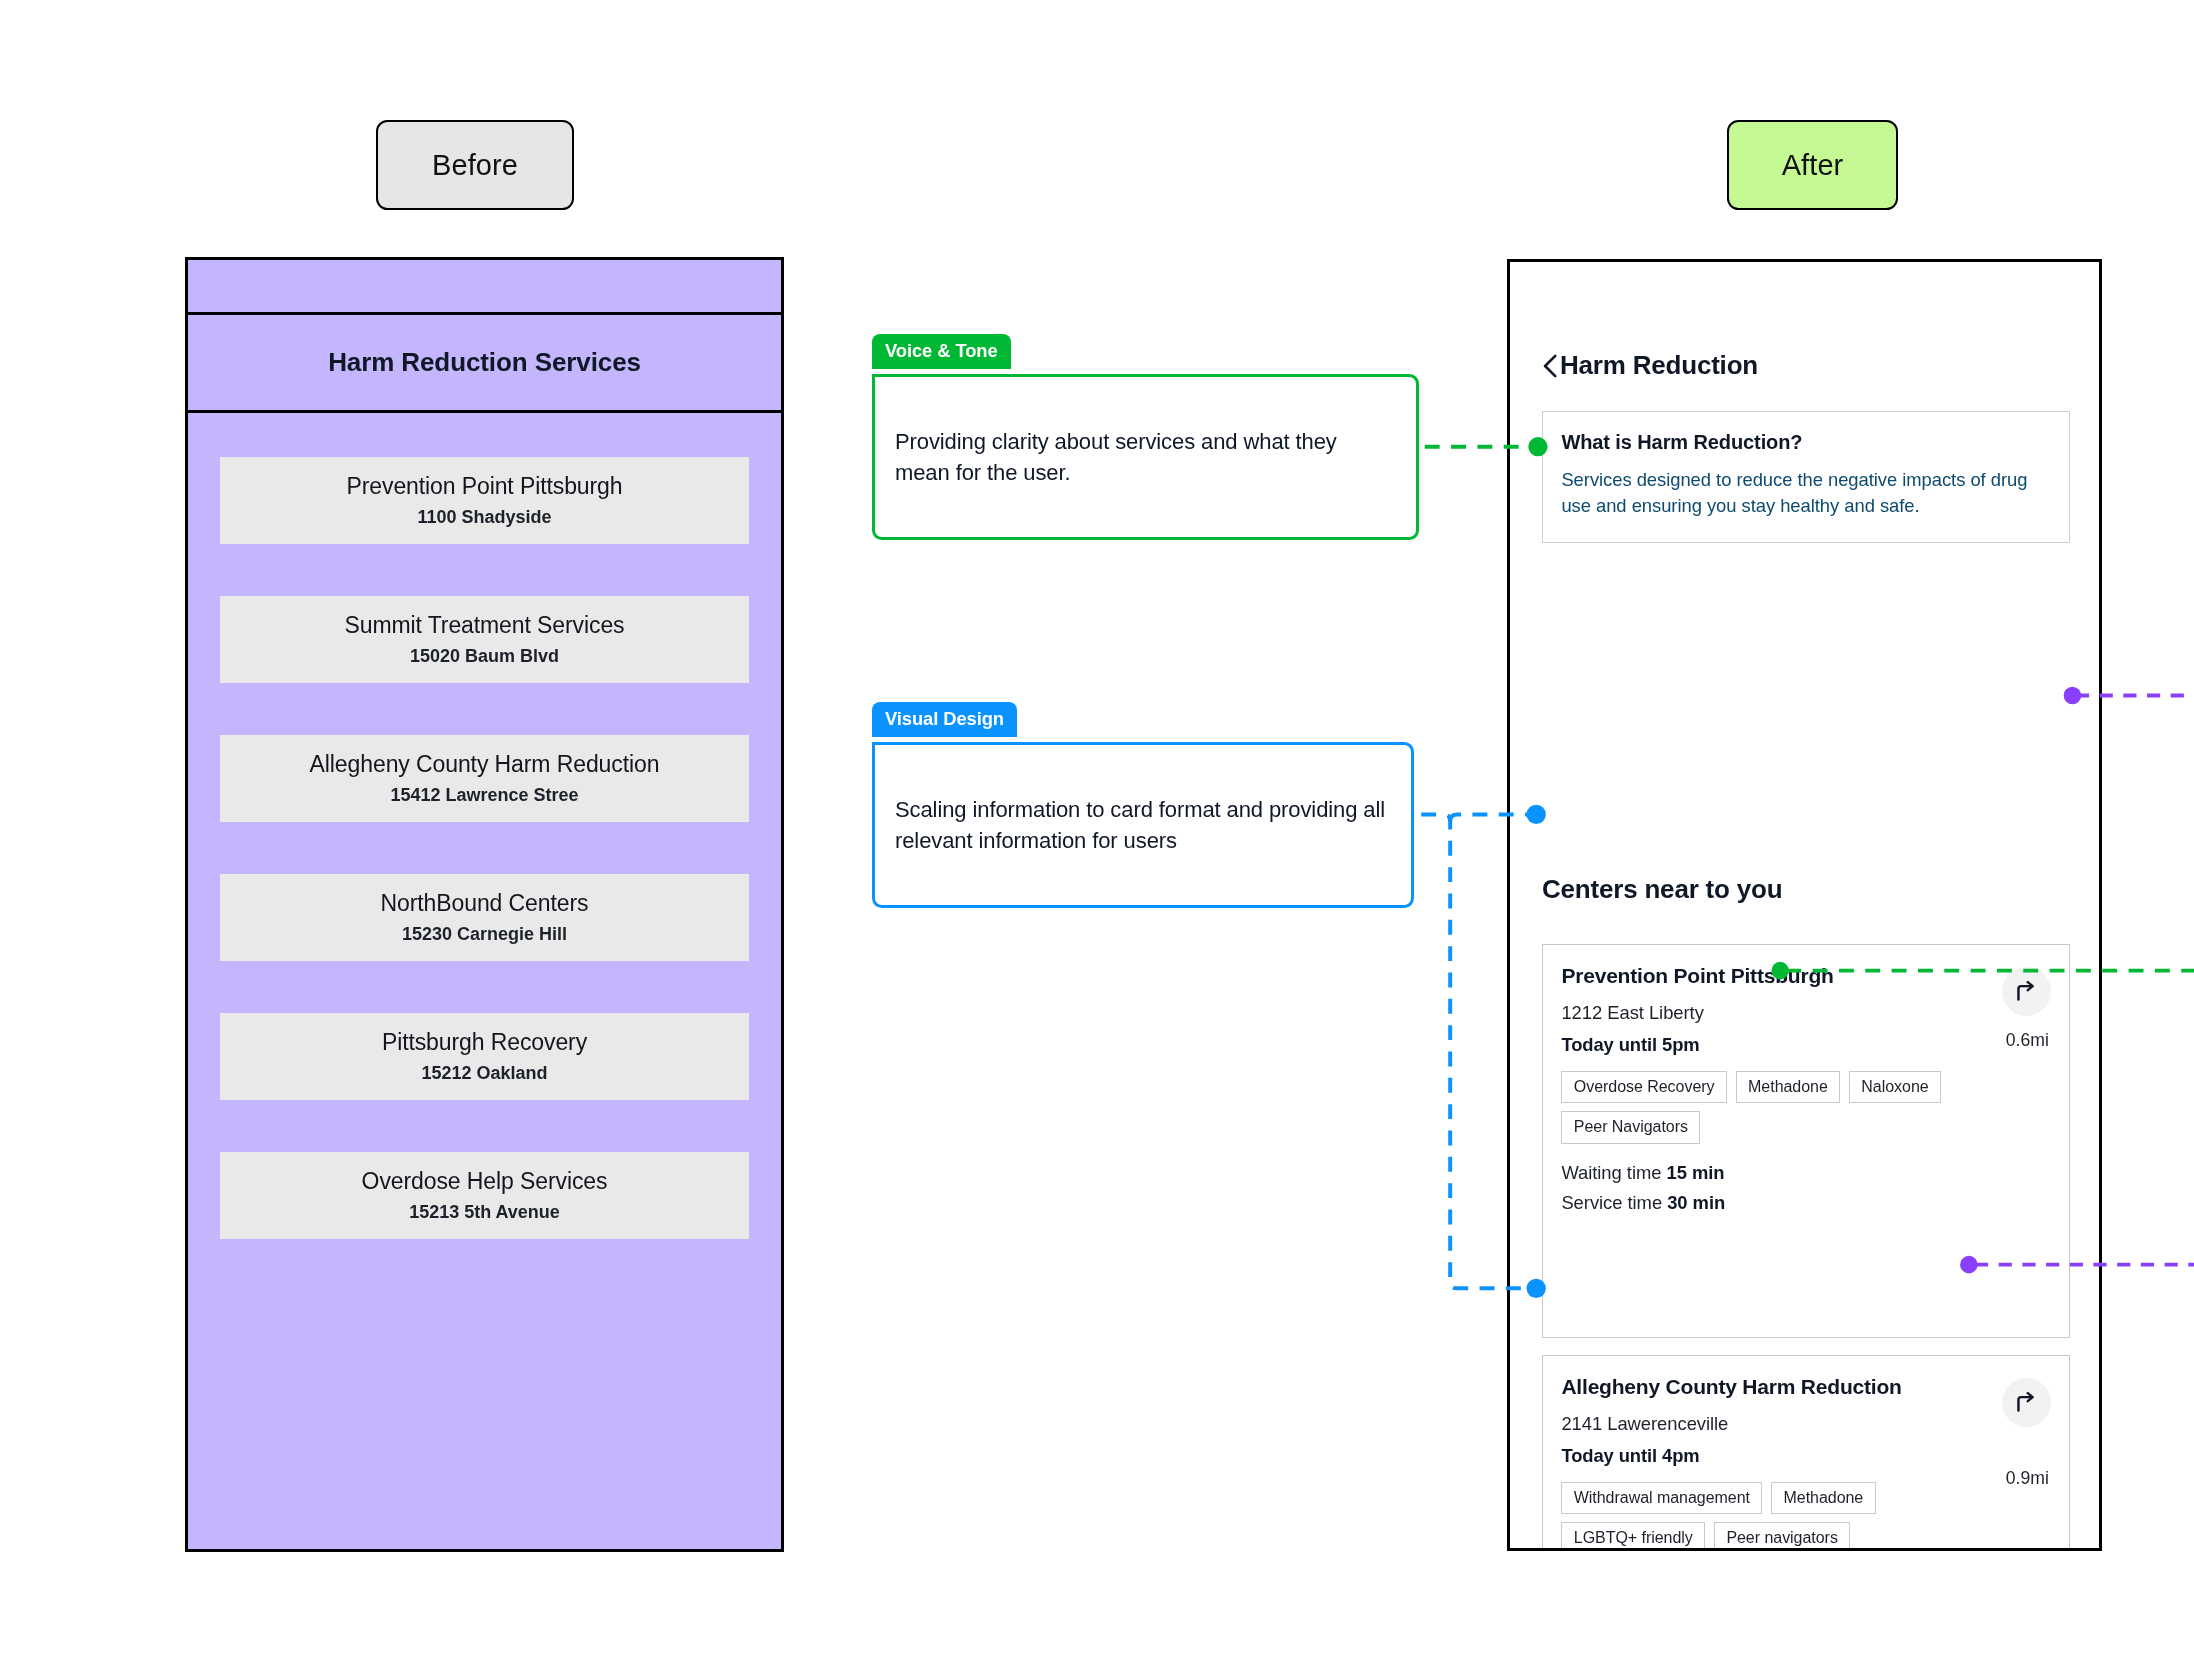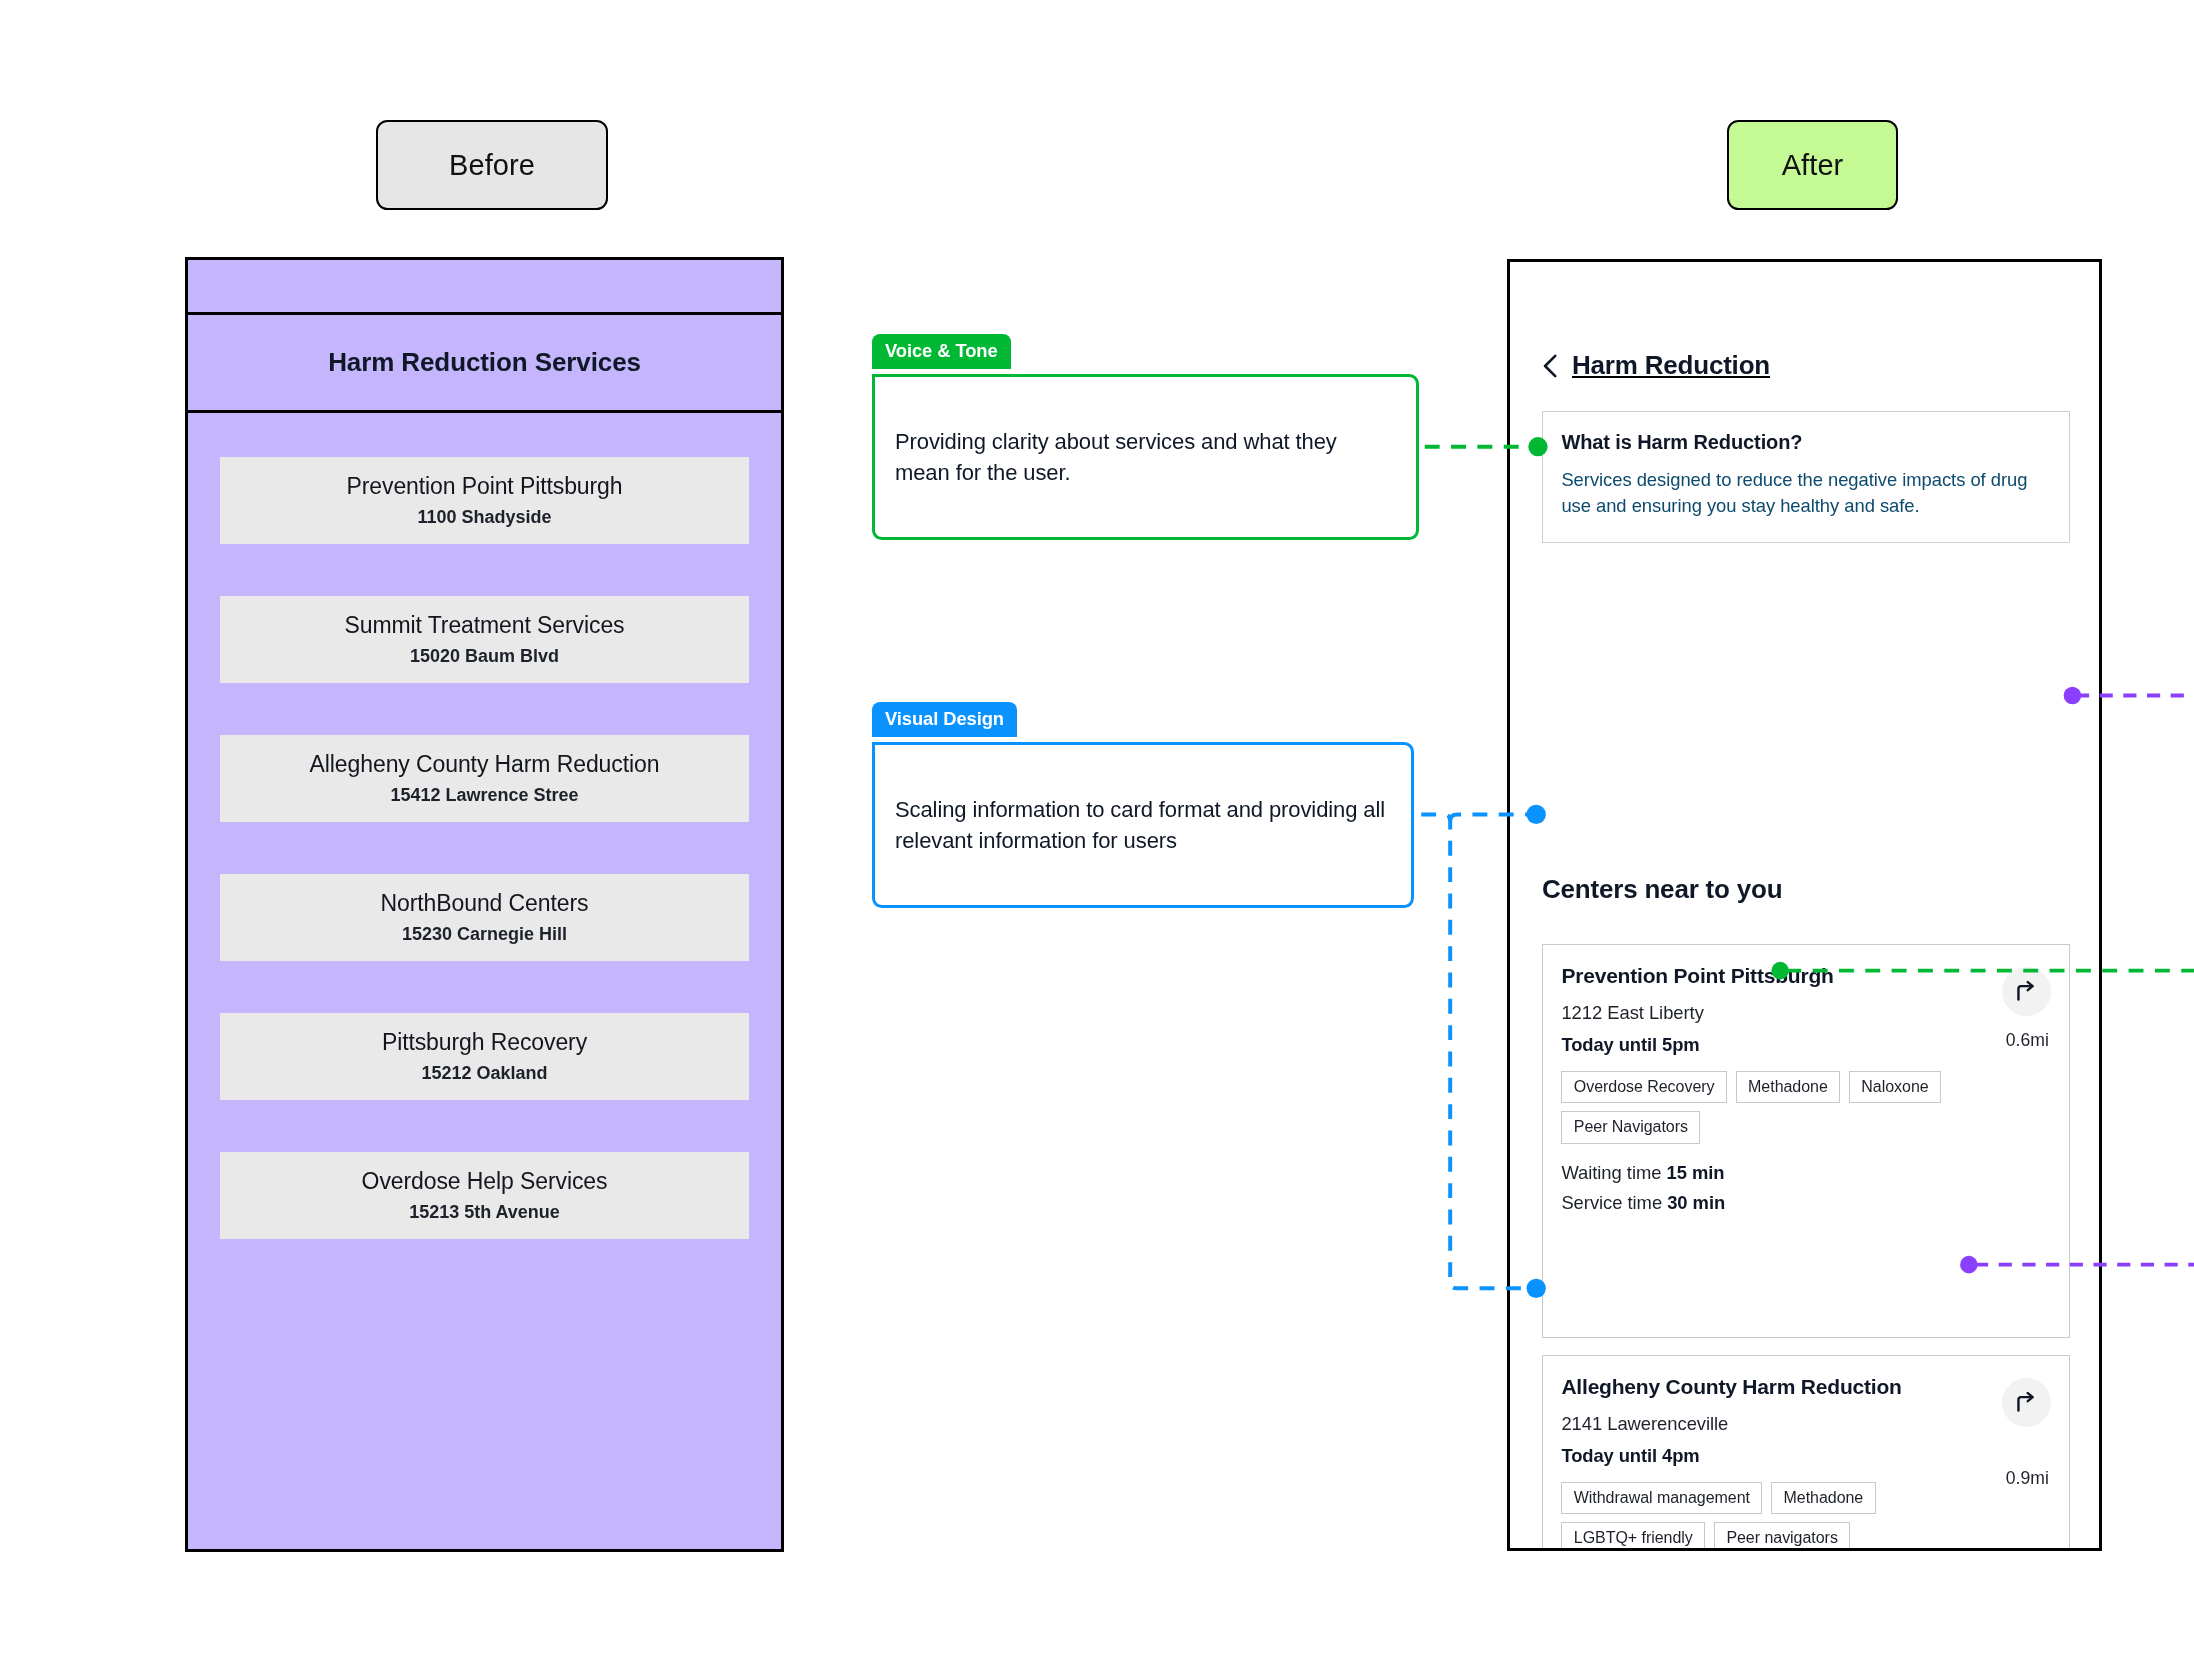--- a/index.html
+++ b/index.html
@@ -26,21 +26,21 @@
     border: 2.6px solid #000000;
     border-radius: 11.4px;
     display: flex;
     align-items: center;
     justify-content: center;
     font-size: 29px;
     color: #111111;
     letter-spacing: 0.1px;
   }
   #badge-before {
-    left: 376px; top: 120px; width: 232px; height: 90px;
+    left: 376px; top: 120px; width: 198px; height: 90px;
     background: #e6e6e6;
     text-align: right;
   }
   #badge-after  {
     left: 1727px; top: 120px; width: 171px; height: 90px;
     background: #c4f993;
   }
 
   
   #before-frame {
@@ -88,21 +88,21 @@
     position: absolute;
     left: 1507px; top: 259px;
     width: 595px; height: 1292px;
     box-sizing: border-box;
     border: 3.1px solid #000000;
     background: #ffffff;
     overflow: hidden;
   }
   #after-header {
     position: absolute; left: 32px; top: 88px;
-    display: flex; align-items: center; gap: 15px; text-decoration: underline;
+    display: flex; align-items: center; gap: 3px;
   }
   #after-chevron {
     width: 15px; height: 24px; display:block;
   }
   #after-title {
     font-size: 26px; font-weight: 700; color: #101828; letter-spacing: -0.2px;
   }
 
   #info-card {
     position: absolute; left: 32px; top: 149px;

